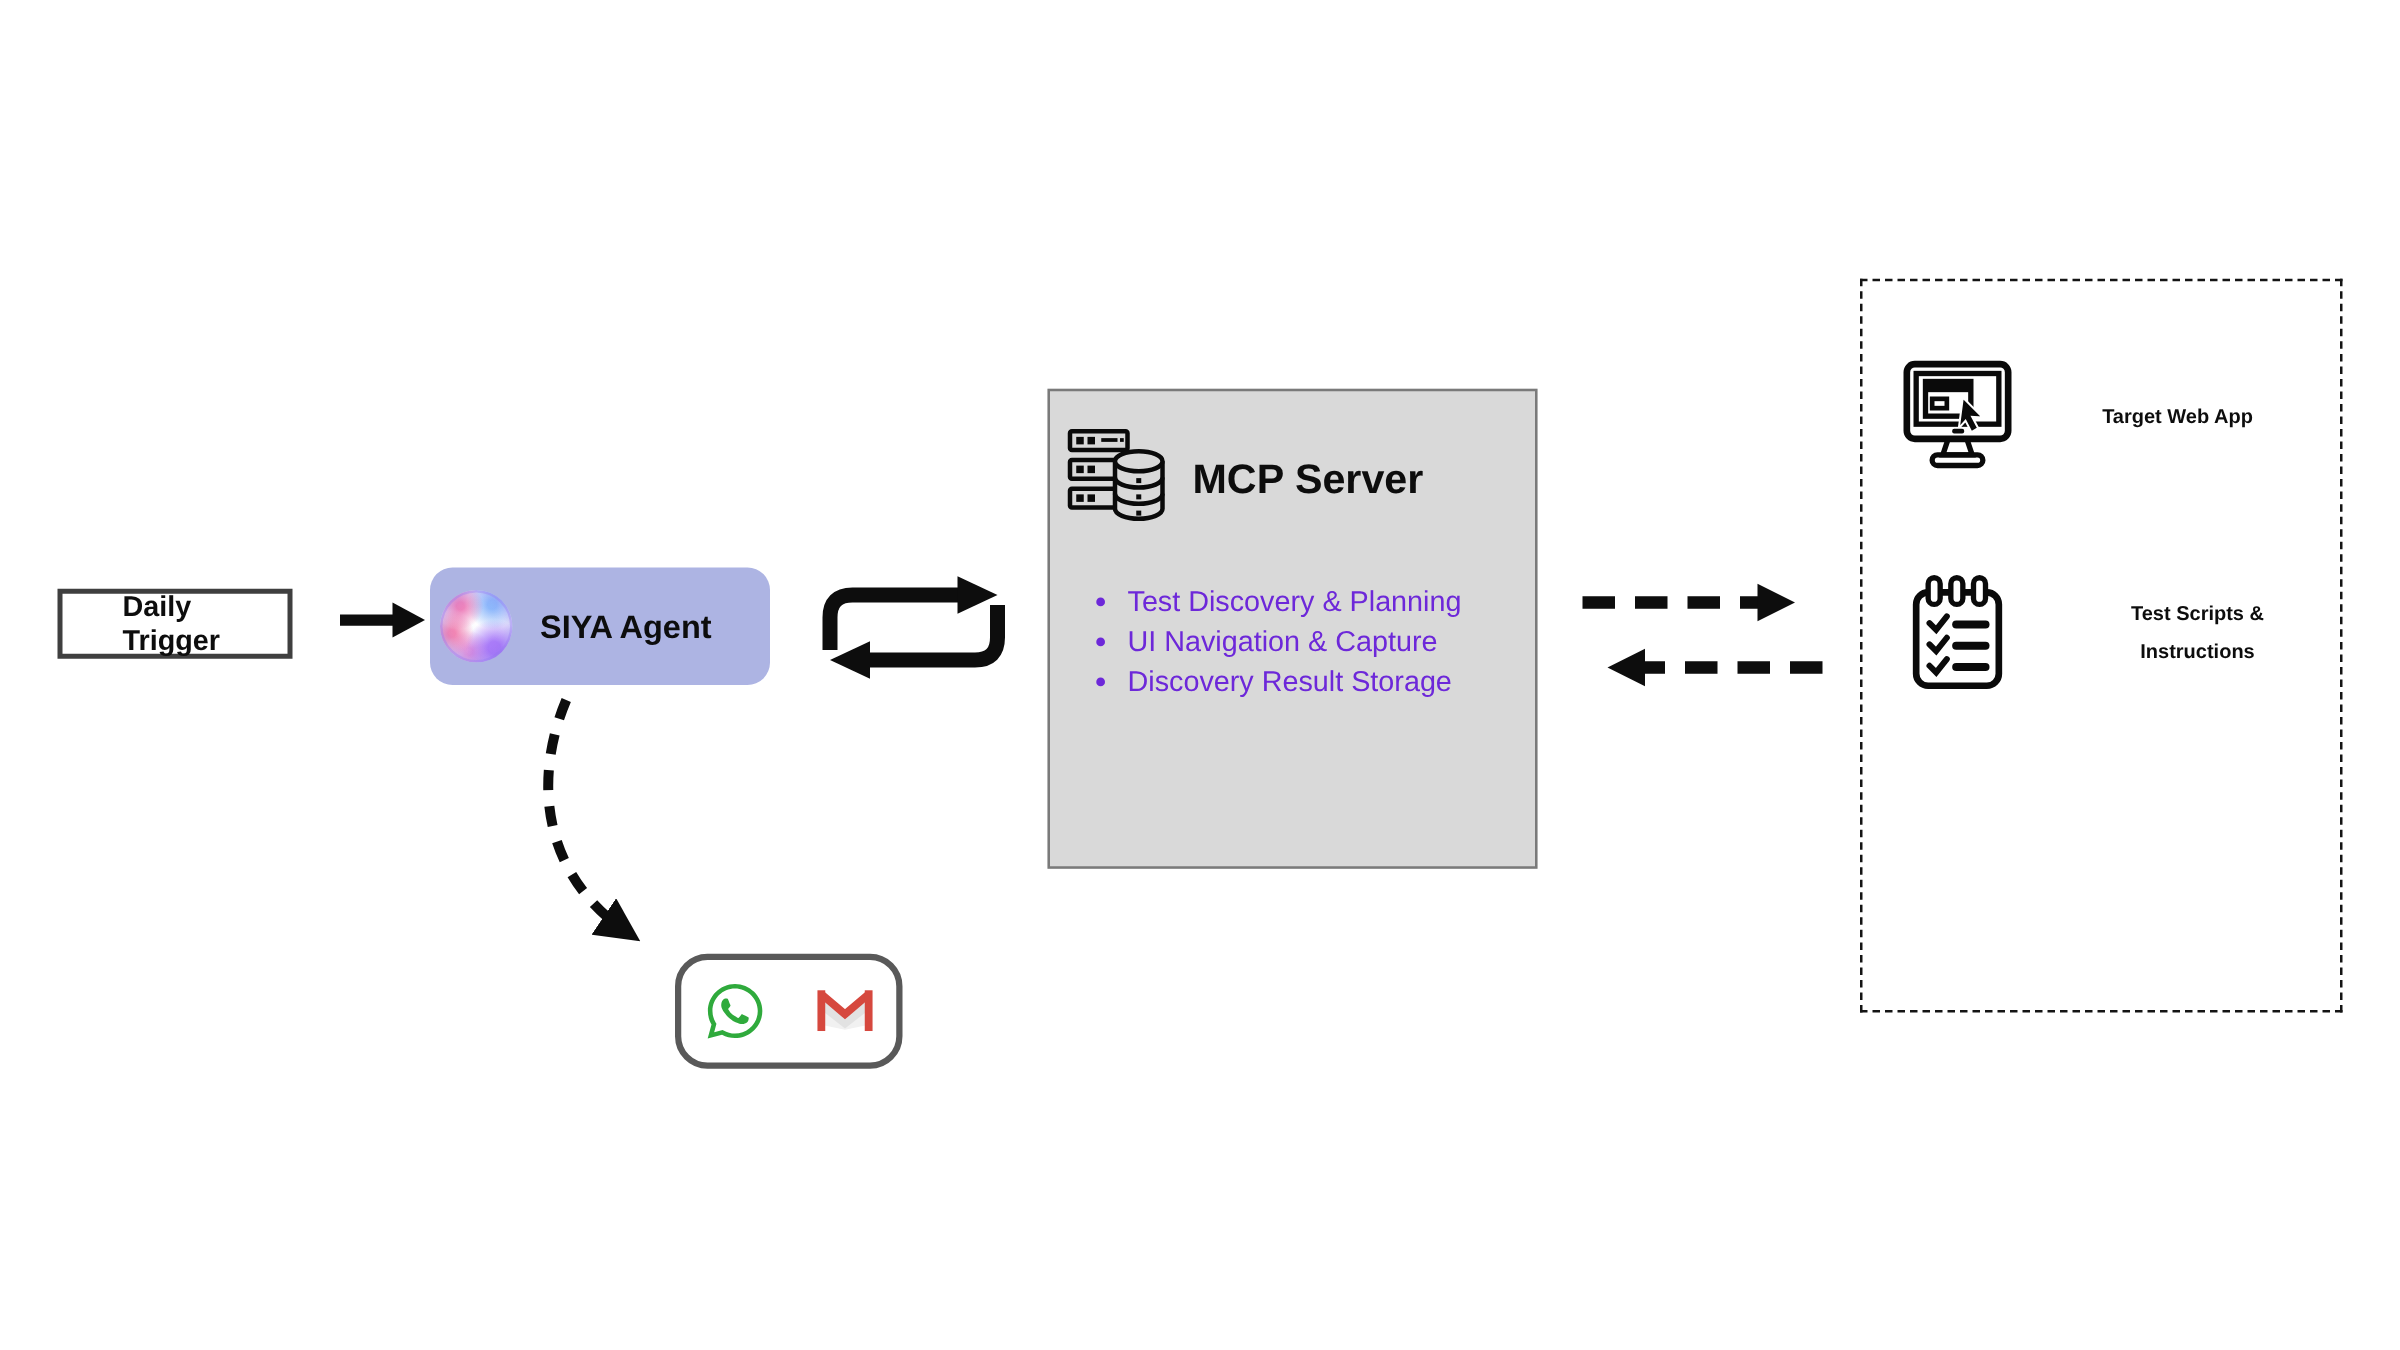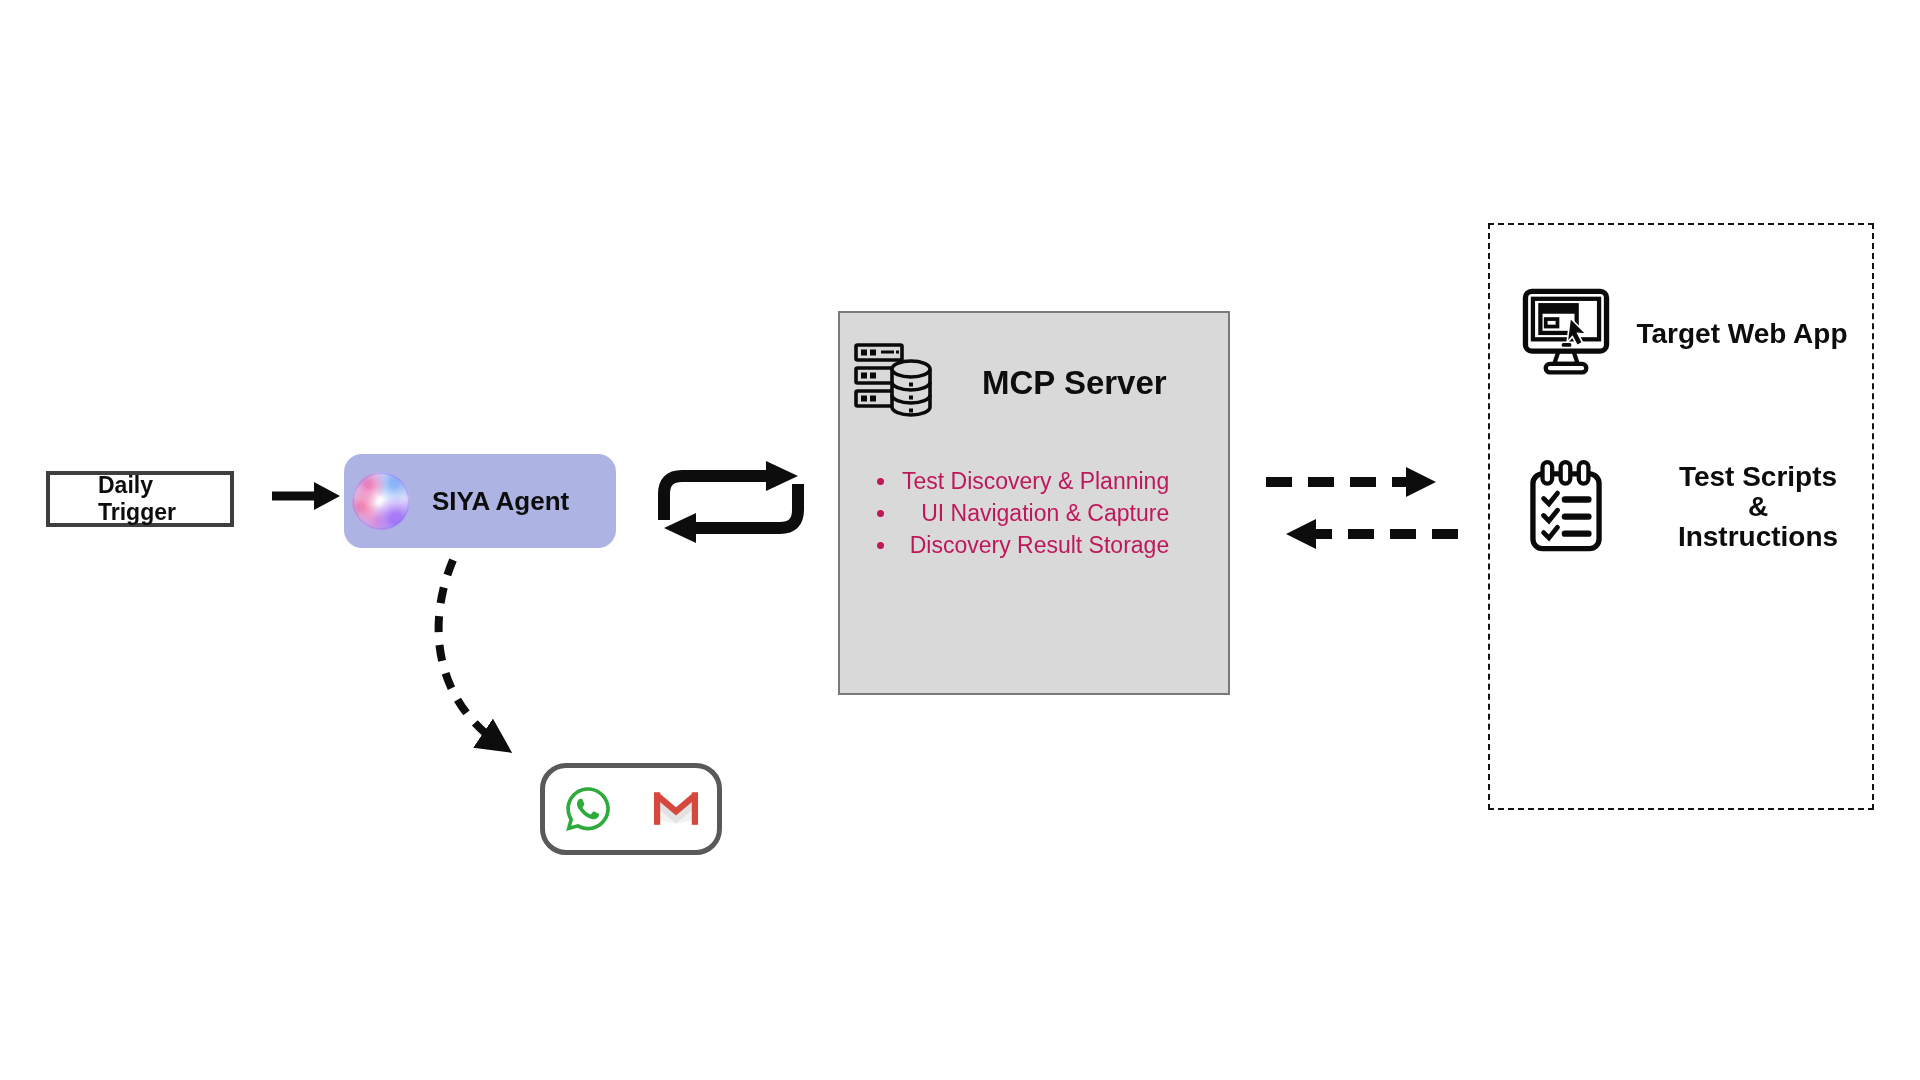--- a/index.html
+++ b/index.html
@@ -33,33 +33,33 @@
       radial-gradient(circle at 50% 45%, #ffffff 0%, #eef0fd 52%, #d4d9f8 76%, #b39df0 96%);
     box-shadow: inset 0 0 0 2px rgba(150,120,240,.35), inset 0 0 12px rgba(150,120,240,.45);
   }
   .agent-box .label{font-size:26px;font-weight:700;color:#0d0d0d;margin-left:22px;}
 
   
   .mcp-box{
     left:838px;top:311px;width:392px;height:384px;background:#d9d9d9;
     border:2px solid #7a7a7a;box-sizing:border-box;
   }
-  .mcp-header{position:absolute;left:12px;top:28px;display:flex;align-items:center;gap:28px;}
+  .mcp-header{position:absolute;left:12px;top:28px;display:flex;align-items:center;}
   .mcp-header .title{font-size:33px;font-weight:700;color:#0d0d0d;margin-left:16px;}
   .mcp-bullets{position:absolute;left:36px;top:152px;margin:0;padding:0 0 0 22px;}
-  .mcp-bullets li{font-size:23px;font-weight:400;color:#be185d;line-height:32px;padding-left:4px;text-align:right;}
+  .mcp-bullets li{font-size:23px;font-weight:400;color:#6d28d9;line-height:32px;padding-left:4px;}
 
   
   .panel{
     left:1488px;top:223px;width:386px;height:587px;box-sizing:border-box;
     border:2px dashed #141414;background:#ffffff;
   }
   .panel-row{position:absolute;left:16px;width:352px;height:140px;display:flex;align-items:center;}
   .panel-row .icon-col{width:120px;display:flex;align-items:center;justify-content:center;flex:0 0 auto;}
-  .panel-row .label{flex:1;text-align:center;font-size:28px;font-weight:700;color:#0d0d0d;line-height:30px;}
+  .panel-row .label{flex:1;text-align:center;font-size:16px;font-weight:700;color:#0d0d0d;line-height:30px;}
   .row-1{top:39px;}
   .row-2{top:212px;gap:32px;}
   .row-3{top:391px;}
   .row-2 .label{padding:0 18px;}
 
   
   .channels-box{
     left:540px;top:763px;width:182px;height:92px;border-radius:26px;background:#ffffff;
     border:5px solid #595959;box-sizing:border-box;
     display:flex;align-items:center;justify-content:center;gap:40px;

